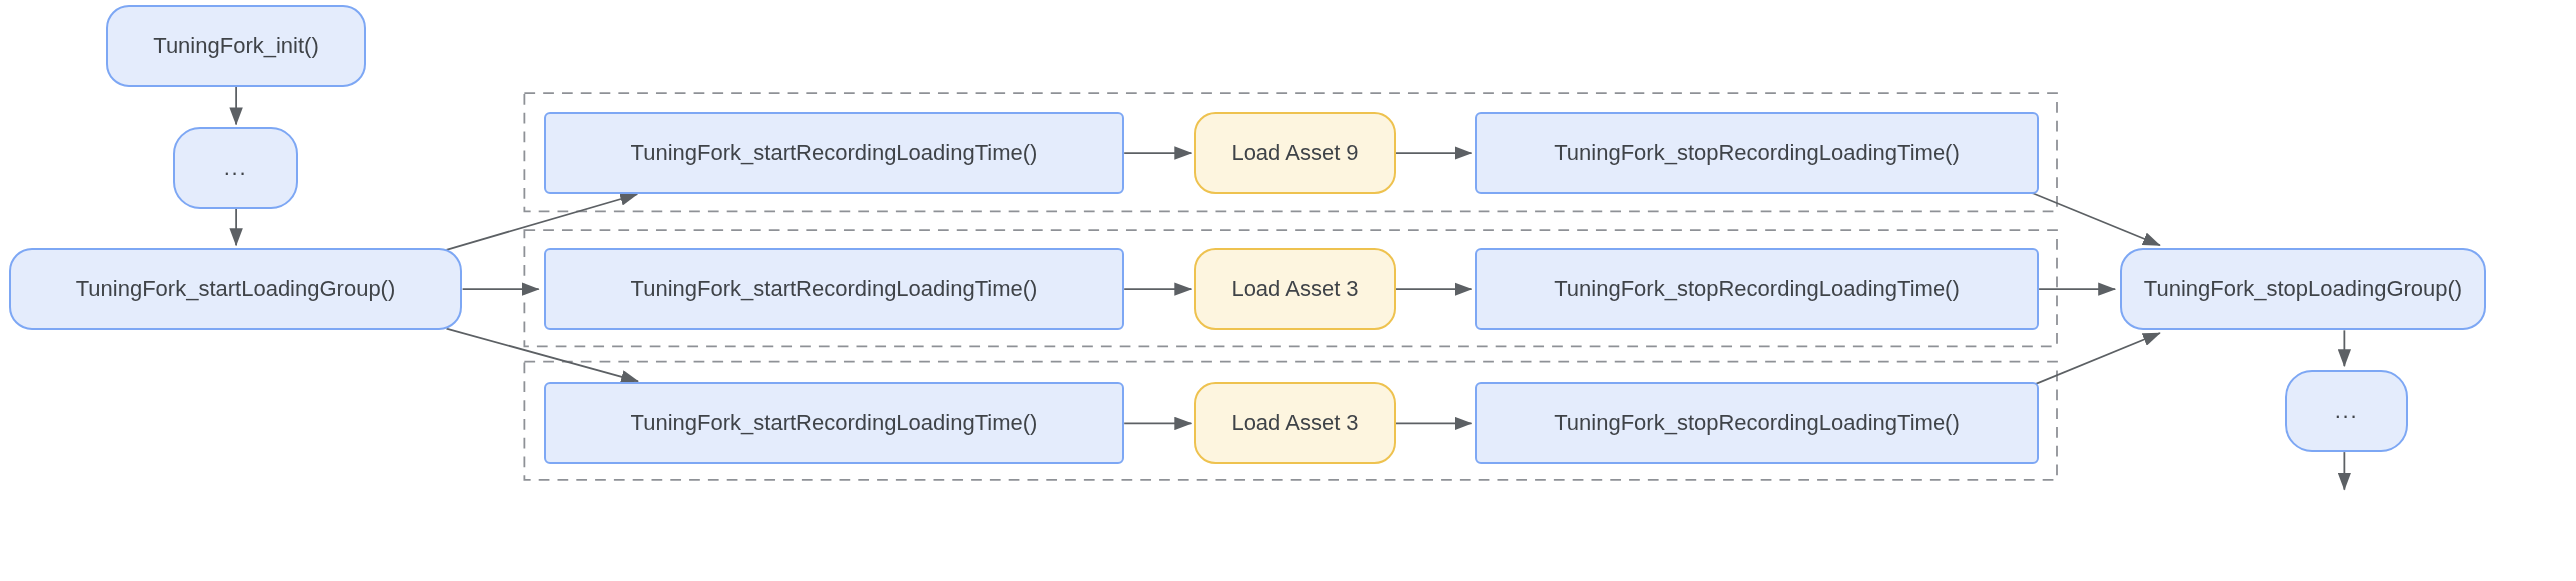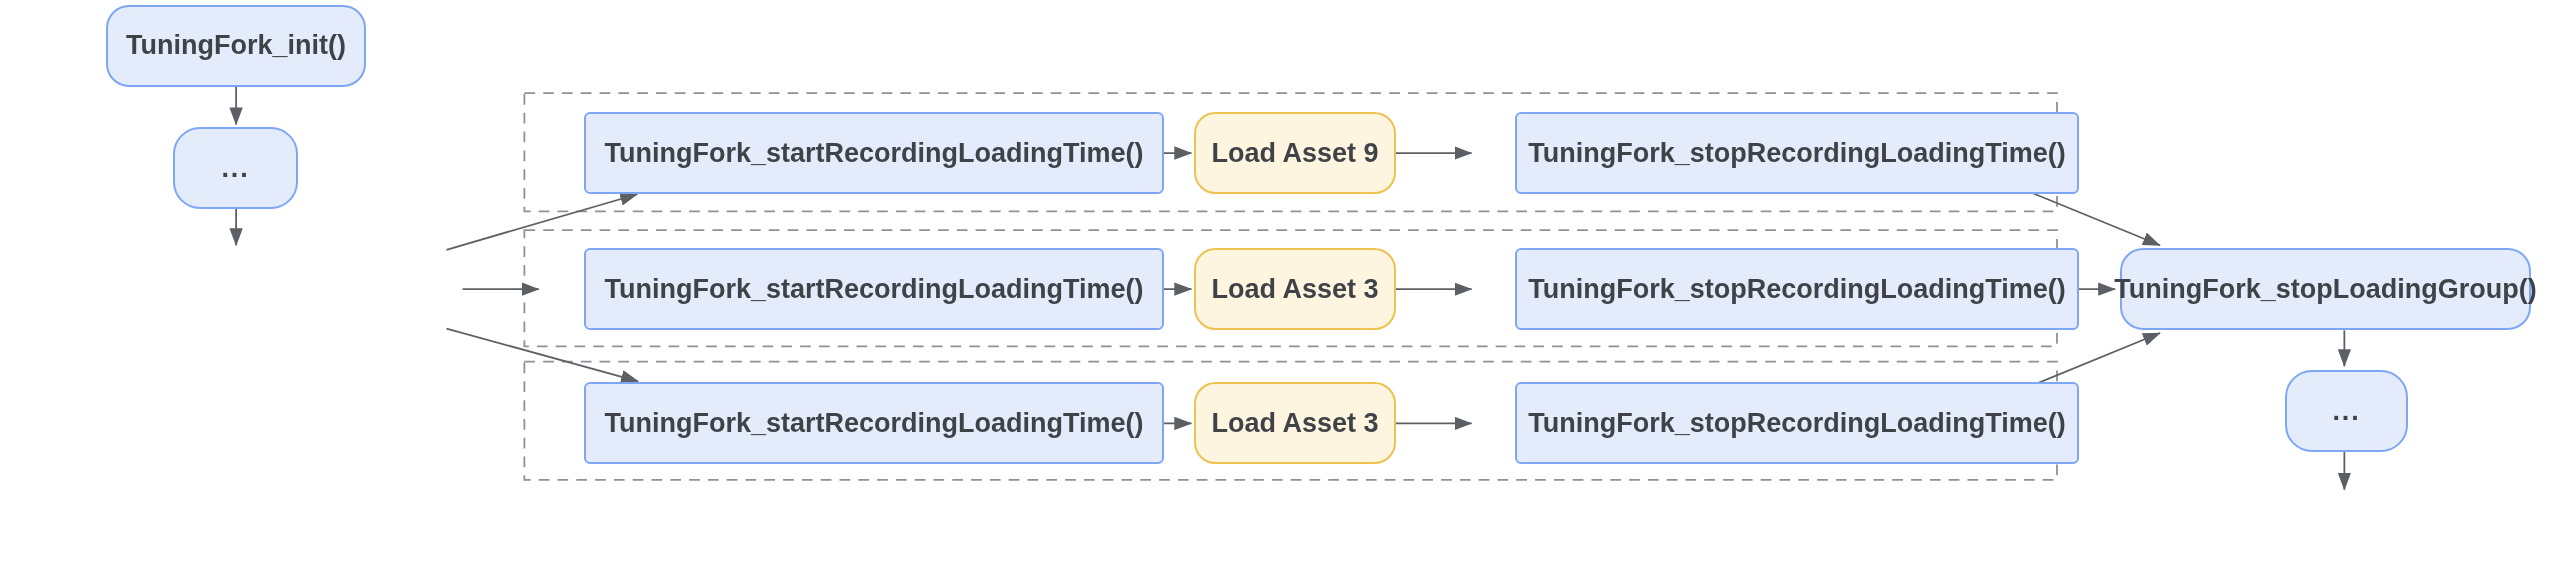--- a/index.html
+++ b/index.html
@@ -23,43 +23,42 @@
   .edges{position:absolute;left:0;top:0;width:2576px;height:581px;z-index:2;}
   .edges line{stroke:var(--edge);stroke-width:2;}
   .edges .arrowhead-shape{fill:var(--edge);}
   .edges rect.group-boundary{
     fill:none;stroke:var(--group-border);stroke-width:2;
     stroke-dasharray:12 9;
   }
   .node{
     position:absolute;z-index:3;box-sizing:border-box;
     display:flex;align-items:center;justify-content:center;
-    font-size:27px;color:var(--text);
+    font-size:22px;color:var(--text);
     background:var(--node-blue-fill);
     border:2.2px solid var(--node-blue-border);
     border-radius:23px;
     white-space:nowrap;
-    font-weight:bold;
   }
   .node.yellow{
     background:var(--node-yellow-fill);
     border-color:var(--node-yellow-border);
     border-radius:21.5px;
   }
-  .node.row-box{border-radius:6px;margin-left:40px;}
+  .node.row-box{border-radius:6px;}
   .node.ellipsis{border-radius:27px;letter-spacing:1.8px;}
   
   .n-init{left:106px;top:4.5px;width:260px;height:82px;}
   .n-ell1{left:173px;top:127px;width:125px;height:82px;}
   .n-startlg{left:9px;top:248px;width:453px;height:82px;}
   .r1{top:112px;} .r2{top:248px;} .r3{top:382px;}
   .c-start{left:544px;width:580px;height:82px;}
   .c-load{left:1194px;width:202px;height:82px;}
   .c-stop{left:1475px;width:564px;height:82px;text-align:right;}
-  .n-stoplg{left:2120px;top:248px;width:411px;height:82px;}
+  .n-stoplg{left:2120px;top:248px;width:366px;height:82px;}
   .n-ell2{left:2285px;top:370px;width:123px;height:82px;}
   .n-destroy{left:2190px;top:494px;width:311px;height:81px;}
 </style>
 </head>
 <body>
 
 <div class="canvas">
 
   <svg class="edges" viewBox="0 0 2876 649" xmlns="http://www.w3.org/2000/svg">
     <defs>
@@ -91,20 +90,21 @@
     <line x1="2268" y1="215" x2="2412" y2="274" marker-end="url(#ah)"></line>
     <line x1="2277" y1="323" x2="2362" y2="323" marker-end="url(#ah)"></line>
     <line x1="2268" y1="431" x2="2412" y2="372" marker-end="url(#ah)"></line>
 
     <line x1="2618" y1="369" x2="2618" y2="409" marker-end="url(#ah)"></line>
     <line x1="2618" y1="505" x2="2618" y2="547" marker-end="url(#ah)"></line>
   </svg>
 
   <div class="node n-init">TuningFork_init()</div>
   <div class="node ellipsis n-ell1">...</div>
+  <div class="node n-startlg">TuningFork_startLoadingGroup()</div>
 
   <div class="node row-box c-start r1">TuningFork_startRecordingLoadingTime()</div>
   <div class="node yellow c-load r1">Load Asset 9</div>
   <div class="node row-box c-stop r1">TuningFork_stopRecordingLoadingTime()</div>
 
   <div class="node row-box c-start r2">TuningFork_startRecordingLoadingTime()</div>
   <div class="node yellow c-load r2">Load Asset 3</div>
   <div class="node row-box c-stop r2">TuningFork_stopRecordingLoadingTime()</div>
 
   <div class="node row-box c-start r3">TuningFork_startRecordingLoadingTime()</div>

